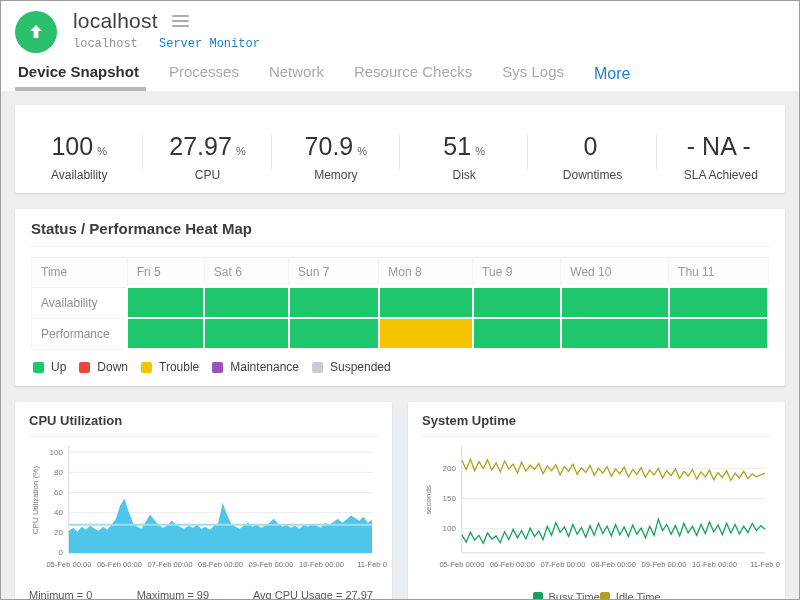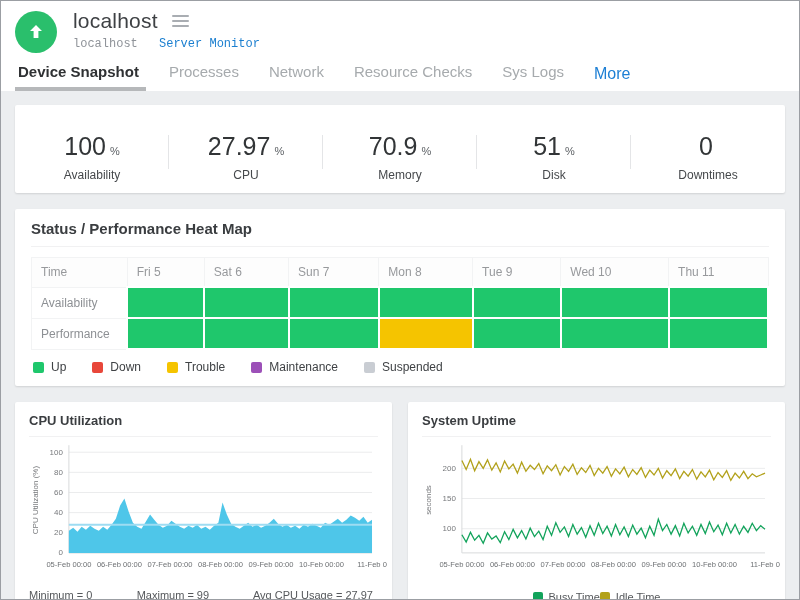--- a/index.html
+++ b/index.html
@@ -47,21 +47,21 @@
   .stat-value { font-size:25px; color:#323537; }
   .stat-unit { font-size:11px; color:#5d6165; margin-left:4px; }
   .stat-label { font-size:12px; color:#45484b; margin-top:7px; }
   
   .heatmap-card { padding:11px 16px 12px; margin-bottom:16px; }
   .section-title { font-size:15px; font-weight:700; color:#3a3d40; padding-bottom:9px; border-bottom:1px solid #f1f1f2; }
   table.heatmap { width:100%; border-collapse:collapse; margin-top:10px; }
   table.heatmap th { font-weight:400; font-size:12px; color:#97999c; text-align:left; padding:7px 9px; border:1px solid #f2f3f4; background:#fdfdfd; }
   table.heatmap td.row-label { font-size:12px; color:#8d9094; padding:8px 9px; border:1px solid #f2f3f4; width:13%; }
   table.heatmap td.cell { border:2px solid #fff; height:30px; cursor:pointer; }
-  .hm-legend { display:flex; gap:26px; margin-top:10px; padding-left:2px; }
+  .hm-legend { display:flex; gap:13px; margin-top:10px; padding-left:2px; }
   .hm-legend-item { display:flex; align-items:center; font-size:12px; color:#3f4245; }
   .swatch { width:11px; height:11px; border-radius:2px; margin-right:7px; display:inline-block; }
   
   .charts-row { display:flex; gap:16px; }
   .chart-card { flex:1; padding:11px 14px 10px; height:208px; }
   .chart-title { font-size:13px; font-weight:700; color:#3a3d40; padding-bottom:8px; border-bottom:1px solid #f1f1f2; }
   .chart-svg { width:100%; height:150px; overflow:visible; display:block; margin-top:2px; }
   .chart-svg text { font-family:"Liberation Sans", sans-serif; }
   .cpu-summary { display:flex; justify-content:center; gap:36px; font-size:11px; color:#55585b; }
   .uptime-legend { display:flex; justify-content:center; font-size:11px; color:#55585b; margin-top:2px; }
@@ -118,20 +118,24 @@
         <div><span class="stat-value">70.9</span><span class="stat-unit">%</span></div>
         <div class="stat-label">Memory</div>
       </div>
       <div class="stat">
         <div><span class="stat-value">51</span><span class="stat-unit">%</span></div>
         <div class="stat-label">Disk</div>
       </div>
       <div class="stat">
         <div><span class="stat-value">0</span><span class="stat-unit"></span></div>
         <div class="stat-label">Downtimes</div>
+      </div>
+      <div class="stat">
+        <div><span class="stat-value">- NA -</span><span class="stat-unit"></span></div>
+        <div class="stat-label">SLA Achieved</div>
       </div>
     </div>
 
   <div class="card heatmap-card">
     <div class="section-title">Status / Performance Heat Map</div>
     <table class="heatmap">
       <thead>
           <tr>
             <th style="width: 13%;">Time</th>
             <th>Fri 5</th>

